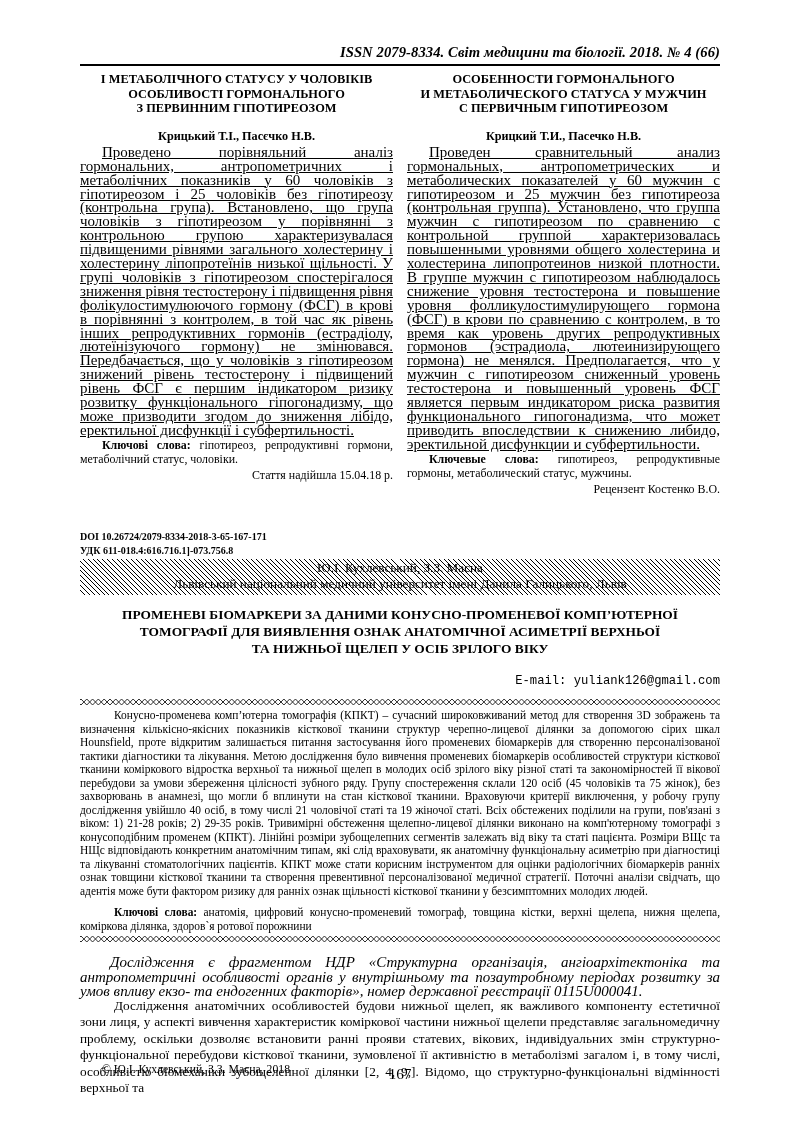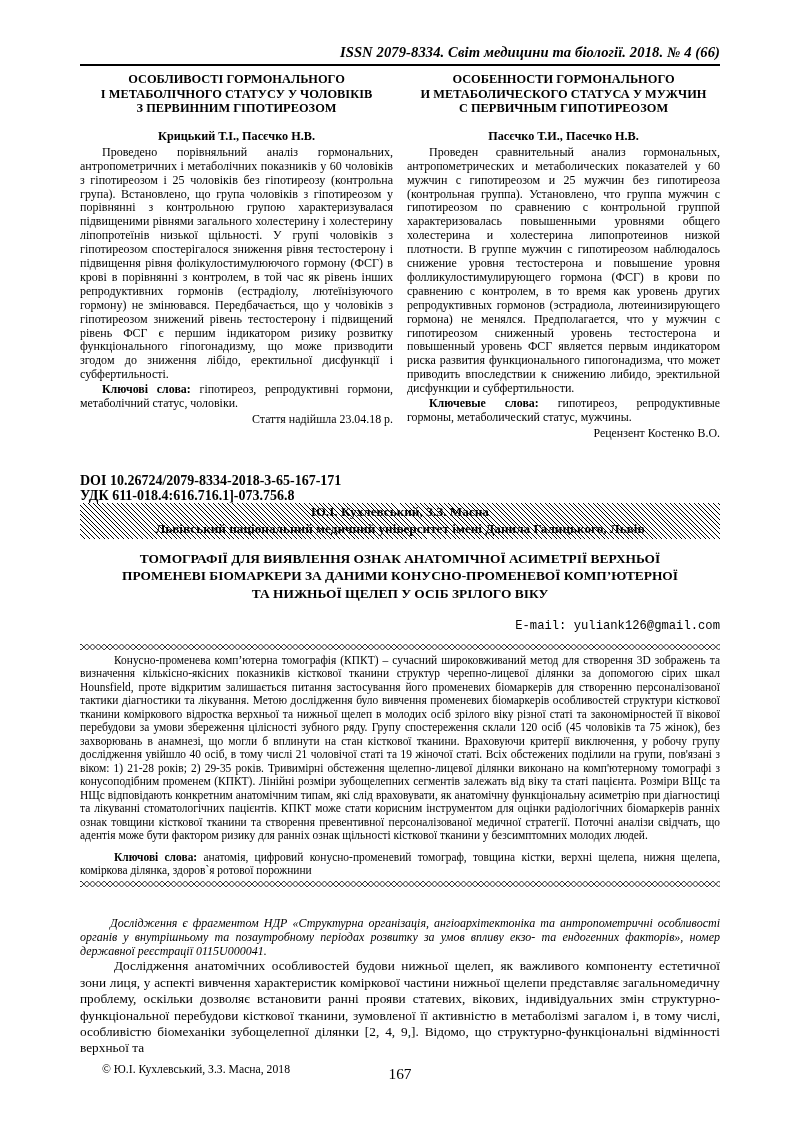--- a/index.html
+++ b/index.html
@@ -56,21 +56,21 @@
     padding-left: 34px;
     box-sizing: border-box;
   }
   .banner-refer span {
     background: transparent;
   }
   .banner-authors {
     box-sizing: border-box;
     padding: 1px 0 2px 0;
     text-align: center;
-    font-weight: bold;
+    font-weight: normal;
     font-size: 13.2px;
     line-height: 16.5px;
   }
 
   
   .abs-titles {
     display: flex;
     gap: 14px;
     margin-top: 6px;
   }
@@ -89,45 +89,46 @@
     line-height: 15px;
     margin-top: 13px;
   }
   .abs-body {
     display: flex;
     gap: 14px;
     margin-top: 2px;
   }
   .abs-p {
     text-align: justify;
-    font-size: 12px;
+    font-size: 15px;
     line-height: 13.9px;
     text-indent: 22px;
     hyphens: none;
+    text-decoration: underline;
   }
   .abs-kw {
     text-align: justify;
     font-size: 11.9px;
     line-height: 13.9px;
     text-indent: 22px;
     margin-top: 1px;
   }
   .abs-kw b { font-weight: bold; }
   .abs-foot {
     text-align: right;
     font-size: 11.9px;
     line-height: 14px;
     margin-top: 1px;
   }
 
   
   .ids {
     margin-top: 34px;
     font-weight: bold;
-    font-size: 14px;
+    font-size: 10px;
     line-height: 14.6px;
   }
 
   
   .main-title {
     text-align: center;
     font-weight: bold;
     font-size: 13.4px;
     line-height: 17.2px;
     margin-top: 11px;
@@ -163,24 +164,24 @@
     text-align: justify;
     font-size: 11.45px;
     line-height: 13.5px;
     text-indent: 34px;
     margin-top: 8px;
   }
 
   .funding {
     font-style: italic;
     text-align: justify;
-    font-size: 12px;
+    font-size: 15px;
     line-height: 14.2px;
     text-indent: 30px;
-    margin-top: 29px;
+    margin-top: 13px;
   }
 
   .body-p {
     text-align: justify;
     font-size: 13.3px;
     line-height: 16.4px;
     text-indent: 34px;
   }
 
   
@@ -209,59 +210,59 @@
 <body>
 
 <div class="page">
 
   <div class="runhead">ISSN 2079-8334. Світ медицини та біології. 2018. № 4 (66)</div>
   <div class="rule-thick"></div>
 
 
   <div class="abs-titles">
     <div class="abs-col">
+      <div class="abs-title">І МЕТАБОЛІЧНОГО СТАТУСУ У ЧОЛОВІКІВ</div>
       <div class="abs-title">ОСОБЛИВОСТІ ГОРМОНАЛЬНОГО</div>
-      <div class="abs-title">І МЕТАБОЛІЧНОГО СТАТУСУ У ЧОЛОВІКІВ</div>
       <div class="abs-title">З ПЕРВИННИМ ГІПОТИРЕОЗОМ</div>
       <div class="abs-auth">Крицький Т.І., Пасєчко Н.В.</div>
     </div>
     <div class="abs-col">
       <div class="abs-title">ОСОБЕННОСТИ ГОРМОНАЛЬНОГО</div>
       <div class="abs-title">И МЕТАБОЛИЧЕСКОГО СТАТУСА У МУЖЧИН</div>
       <div class="abs-title">С ПЕРВИЧНЫМ ГИПОТИРЕОЗОМ</div>
-      <div class="abs-auth">Пасєчко Т.И., Пасечко Н.В.</div>
+      <div class="abs-auth">Крицкий Т.И., Пасечко Н.В.</div>
     </div>
   </div>
 
   <div class="abs-body">
     <div class="abs-col">
       <div class="abs-p">Проведено порівняльний аналіз гормональних, антропометричних і метаболічних показників у 60 чоловіків з гіпотиреозом і 25 чоловіків без гіпотиреозу (контрольна група). Встановлено, що група чоловіків з гіпотиреозом у порівнянні з контрольною групою характеризувалася підвищеними рівнями загального холестерину і холестерину ліпопротеїнів низької щільності. У групі чоловіків з гіпотиреозом спостерігалося зниження рівня тестостерону і підвищення рівня фолікулостимулюючого гормону (ФСГ) в крові в порівнянні з контролем, в той час як рівень інших репродуктивних гормонів (естрадіолу, лютеїнізуючого гормону) не змінювався. Передбачається, що у чоловіків з гіпотиреозом знижений рівень тестостерону і підвищений рівень ФСГ є першим індикатором ризику розвитку функціонального гіпогонадизму, що може призводити згодом до зниження лібідо, еректильної дисфункції і субфертильності.</div>
       <div class="abs-kw"><b>Ключові слова:</b> <span>гіпотиреоз, репродуктивні гормони, метаболічний статус, чоловіки.</span></div>
-      <div class="abs-foot">Стаття надійшла 23.04.18 р.</div>
+      <div class="abs-foot">Стаття надійшла 15.04.18 р.</div>
     </div>
     <div class="abs-col">
       <div class="abs-p">Проведен сравнительный анализ гормональных, антропометрических и метаболических показателей у 60 мужчин с гипотиреозом и 25 мужчин без гипотиреоза (контрольная группа). Установлено, что группа мужчин с гипотиреозом по сравнению с контрольной группой характеризовалась повышенными уровнями общего холестерина и холестерина липопротеинов низкой плотности. В группе мужчин с гипотиреозом наблюдалось снижение уровня тестостерона и повышение уровня фолликулостимулирующего гормона (ФСГ) в крови по сравнению с контролем, в то время как уровень других репродуктивных гормонов (эстрадиола, лютеинизирующего гормона) не менялся. Предполагается, что у мужчин с гипотиреозом сниженный уровень тестостерона и повышенный уровень ФСГ является первым индикатором риска развития функционального гипогонадизма, что может приводить впоследствии к снижению либидо, эректильной дисфункции и субфертильности.</div>
       <div class="abs-kw"><b>Ключевые слова:</b> <span>гипотиреоз, репродуктивные гормоны, метаболический статус, мужчины.</span></div>
       <div class="abs-foot">Рецензент Костенко В.О.</div>
     </div>
   </div>
 
   <div class="ids">
     <div>DOI 10.26724/2079-8334-2018-3-65-167-171</div>
     <div>УДК 611-018.4:616.716.1]-073.756.8</div>
   </div>
 
   <div class="hatch banner-authors">
     <div>Ю.І. Кухлевський, З.З. Масна</div>
     <div>Львівський національний медичний університет імені Данила Галицького, Львів</div>
   </div>
 
   <div class="main-title">
+    <div>ПРОМЕНЕВІ БІОМАРКЕРИ ЗА ДАНИМИ КОНУСНО-ПРОМЕНЕВОЇ КОМПʼЮТЕРНОЇ</div>
     <div>ТОМОГРАФІЇ ДЛЯ ВИЯВЛЕННЯ ОЗНАК АНАТОМІЧНОЇ АСИМЕТРІЇ ВЕРХНЬОЇ</div>
-    <div>ПРОМЕНЕВІ БІОМАРКЕРИ ЗА ДАНИМИ КОНУСНО-ПРОМЕНЕВОЇ КОМПʼЮТЕРНОЇ</div>
     <div>ТА НИЖНЬОЇ ЩЕЛЕП У ОСІБ ЗРІЛОГО ВІКУ</div>
   </div>
 
   <div class="email">E-mail: yuliank126@gmail.com</div>
 
   <div class="wavy"></div>
 
   <div class="main-abs">Конусно-променева компʼютерна томографія (КПКТ) – сучасний широковживаний метод для створення 3D зображень та визначення кількісно-якісних показників кісткової тканини структур черепно-лицевої ділянки за допомогою сірих шкал Hounsfield, проте відкритим залишається питання застосування його променевих біомаркерів для створенню персоналізованої тактики діагностики та лікування. Метою дослідження було вивчення променевих біомаркерів особливостей структури кісткової тканини коміркового відростка верхньої та нижньої щелеп в молодих осіб зрілого віку різної статі та закономірностей її вікової перебудови за умови збереження цілісності зубного ряду. Групу спостереження склали 120 осіб (45 чоловіків та 75 жінок), без захворювань в анамнезі, що могли б вплинути на стан кісткової тканини. Враховуючи критерії виключення, у робочу групу дослідження увійшло 40 осіб, в тому числі 21 чоловічої статі та 19 жіночої статі. Всіх обстежених поділили на групи, пов'язані з віком: 1) 21-28 років; 2) 29-35 років. Тривимірні обстеження щелепно-лицевої ділянки виконано на комп'ютерному томографі з конусоподібним променем (КПКТ). Лінійні розміри зубощелепних сегментів залежать від віку та статі пацієнта. Розміри ВЩс та НЩс відповідають конкретним анатомічним типам, які слід враховувати, як анатомічну функціональну асиметрію при діагностиці та лікуванні стоматологічних пацієнтів. КПКТ може стати корисним інструментом для оцінки радіологічних біомаркерів ранніх ознак товщини кісткової тканини та створення превентивної персоналізованої медичної стратегії. Поточні аналізи свідчать, що адентія може бути фактором ризику для ранніх ознак щільності кісткової тканини у безсимптомних молодих людей.</div>
   <div class="main-kw"><b>Ключові слова:</b> <span>анатомія, цифровий конусно-променевий томограф, товщина кістки, верхні щелепа, нижня щелепа, коміркова ділянка, здоров`я ротової порожнини</span></div>
 

